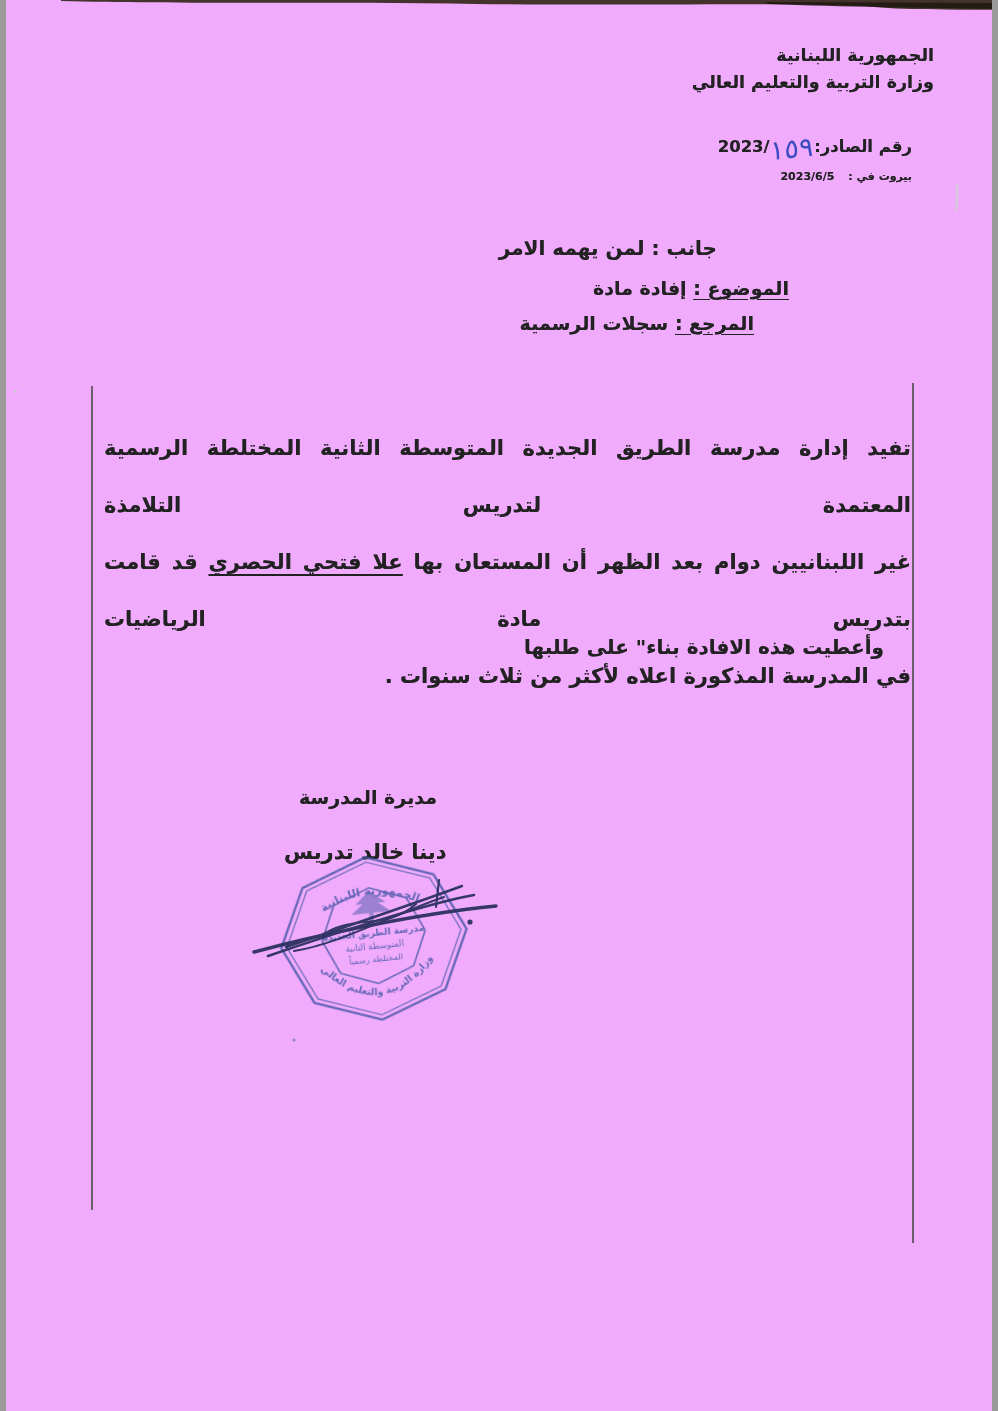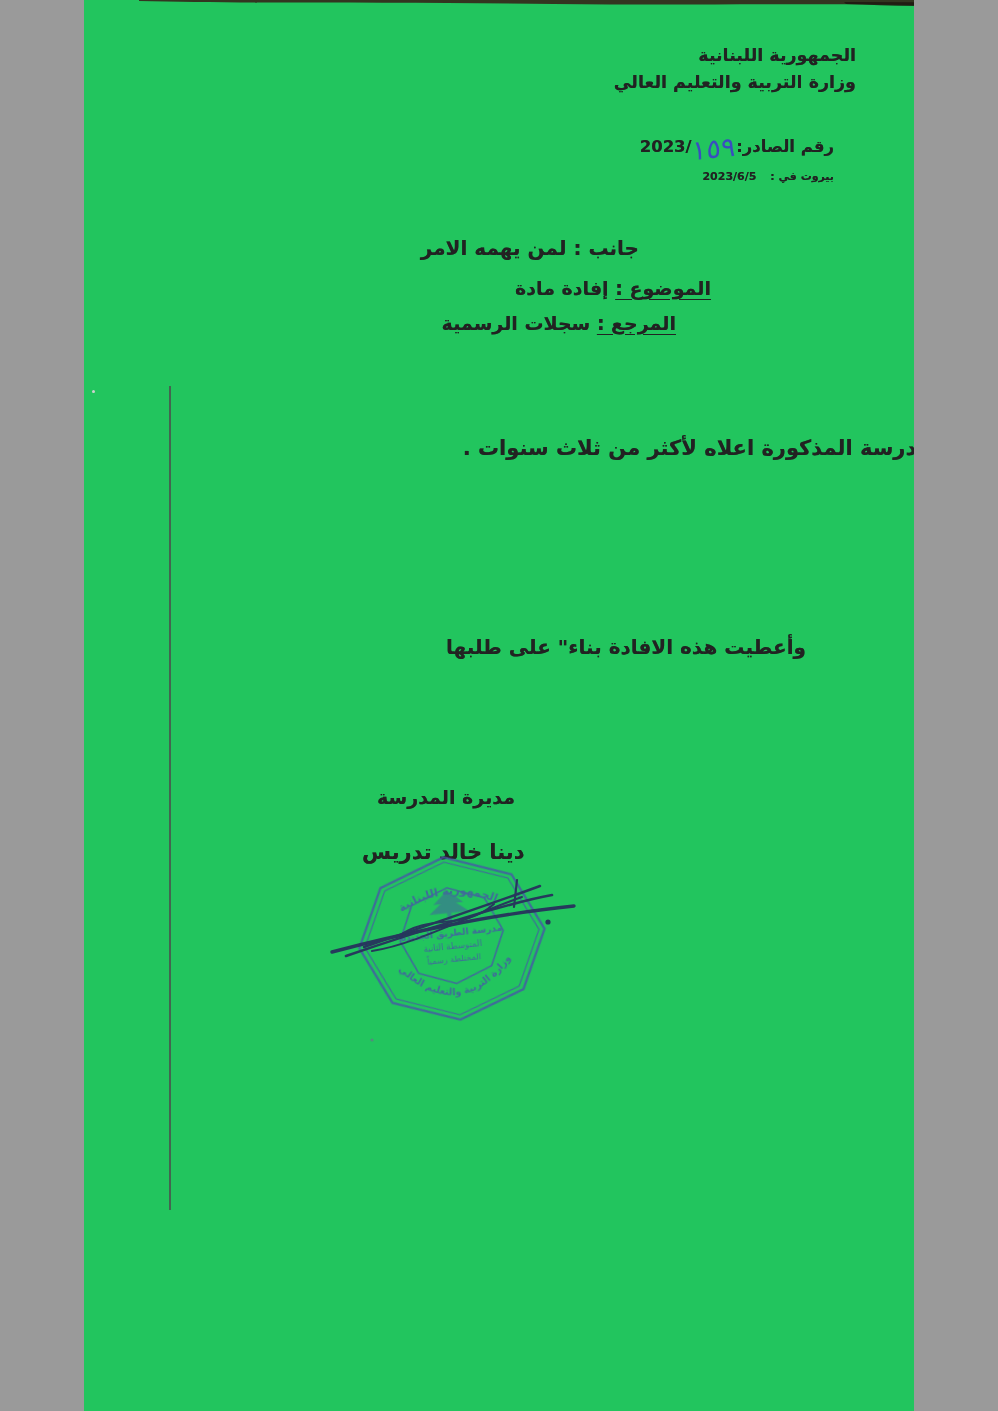--- a/index.html
+++ b/index.html
@@ -1,18 +1,18 @@
 <!DOCTYPE html>
 <html lang="ar"><head>
 <meta charset="utf-8">
 <style>
   html,body{margin:0;padding:0;background:#9a9a9a;}
   .page{
-    position:relative;width:830px;height:1411px;margin:0 auto;
-    background:#22c55e;overflow:hidden;
+    position:relative;width:986px;height:1411px;margin:0 auto;
+    background:#f0abfc;overflow:hidden;
     font-family:"DejaVu Sans",sans-serif;color:#1e1e1e;
   }
   .abs{position:absolute;}
   .rtl{direction:rtl;unicode-bidi:isolate;}
   .ltr{direction:ltr;unicode-bidi:isolate;}
   
   .ink{color:#222;text-shadow:0 0 .4px rgba(20,20,20,.55);}
 
   
   .hdr{top:42px;right:58px;text-align:right;font-weight:700;font-size:17.5px;line-height:1.55;}
@@ -90,20 +90,22 @@
   </div>
 
   <div class="abs refrline ink rtl">
     <span class="lbl">المرجع :</span><span class="val"> سجلات الرسمية</span>
   </div>
 
   <div class="abs rule rule-left"></div>
   <div class="abs rule rule-right"></div>
 
   <div class="abs body-par ink">
+    <div class="jline">تفيد إدارة  مدرسة الطريق الجديدة المتوسطة الثانية المختلطة الرسمية المعتمدة لتدريس التلامذة</div>
+    <div class="jline"><span>غير اللبنانيين دوام بعد الظهر أن المستعان بها  </span><span class="tname">علا فتحي الحصري</span><span> قد قامت بتدريس مادة الرياضيات</span></div>
     <div class="lastline">في المدرسة المذكورة اعلاه لأكثر من ثلاث سنوات .</div>
   </div>
 
   <div class="abs closing ink rtl">وأعطيت هذه الافادة بناء" على طلبها</div>
 
   <div class="abs ptitle ink rtl">مديرة المدرسة</div>
   <div class="abs pname ink rtl">دينا خالد تدريس</div>
 
   <svg class="abs stamp" viewBox="0 0 200 175">
     <defs>

